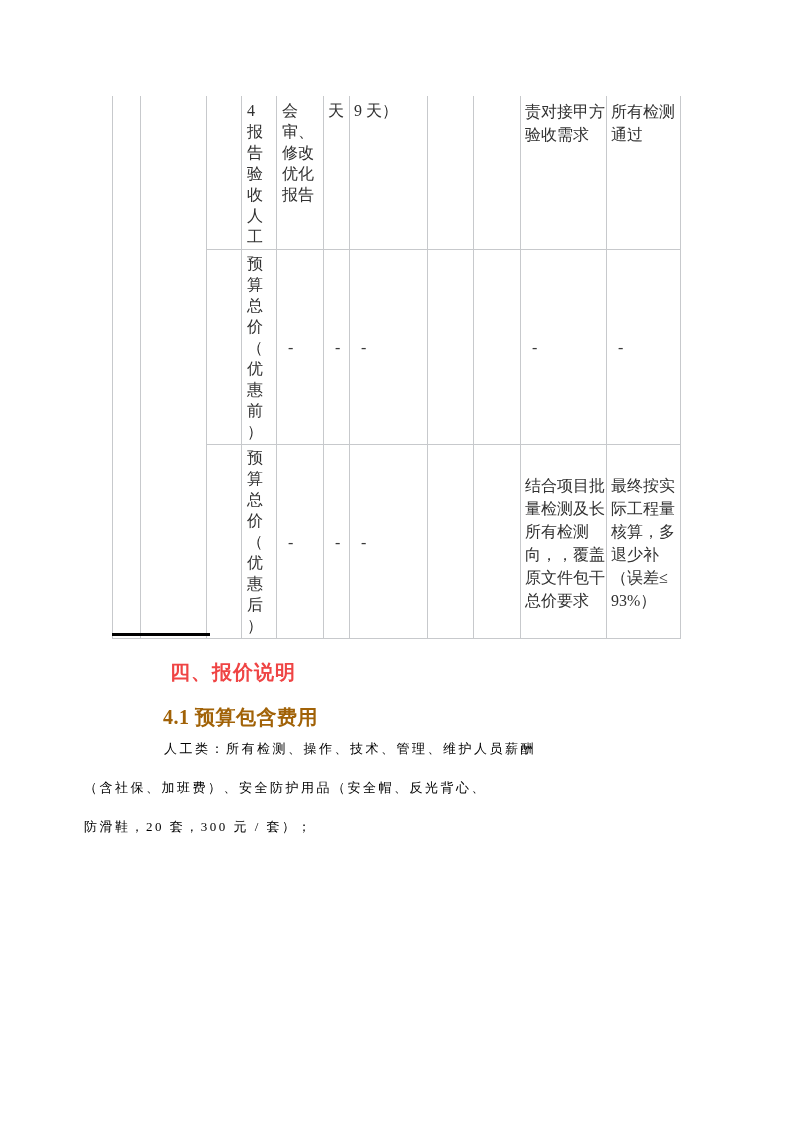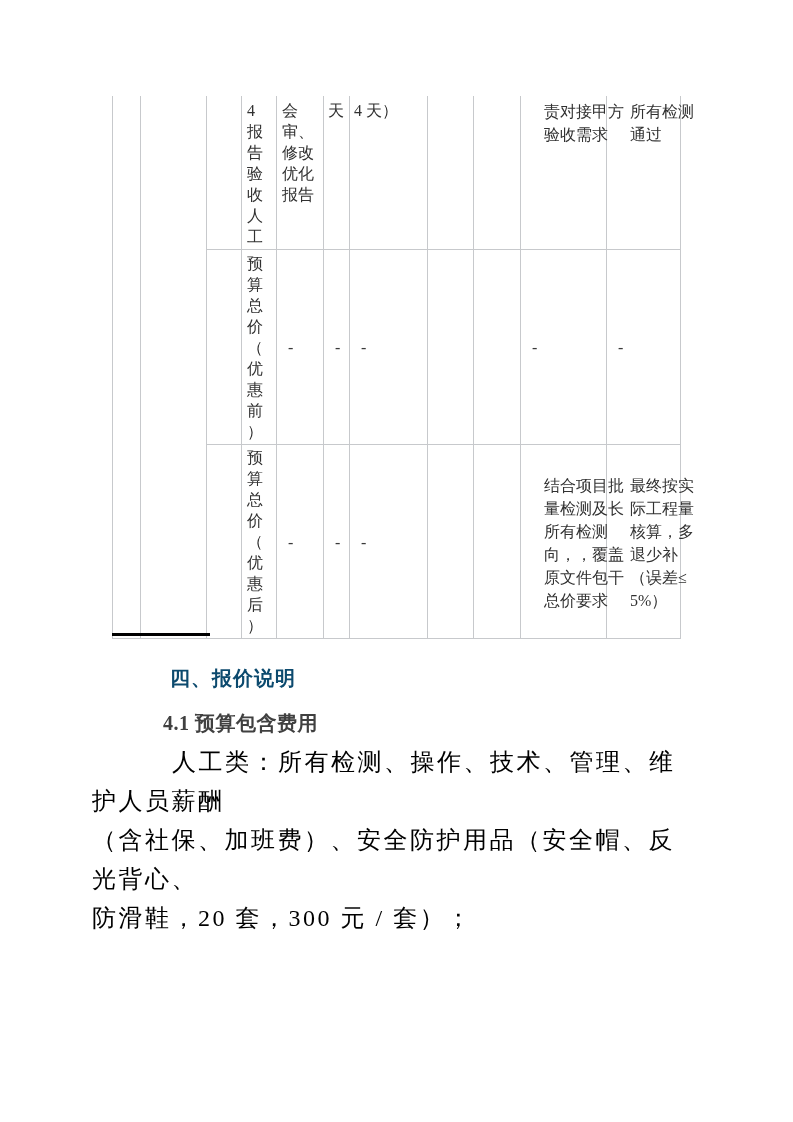--- a/index.html
+++ b/index.html
@@ -31,58 +31,58 @@
   }
   .grid tr.r0 td{border-top:none;}
   .grid tr.r0{height:152px;}
   .grid tr.r1{height:195px;}
   .grid tr.r2{height:187px;}
   .grid td.mergecol{border-top:none;border-bottom:1px solid #c7c9cc;}
   .grid tr.r1 td, .grid tr.r2 td{vertical-align:middle;}
   .grid td.vcell{line-height:21px;padding-top:2px;padding-left:5px;}
   .grid tr.r0 td.vcell{padding-top:4px;}
   .grid td.dash{padding-left:11px;color:#3a3a3a;}
-  .grid td.note{line-height:23px;padding-left:23px;}
+  .grid td.note{line-height:23px;padding-left:4px;}
   
   .heavy-rule{
     position:absolute;
     left:112px;top:633px;
     width:98px;height:3px;
     background:#000000;
   }
   
   .content{
     position:absolute;
     left:84px;top:644px;
     width:604px;
     padding-top:7px;
     color:#000000;
   }
   .h2{
-    margin:14px 0 0 86px;
+    margin:8px 0 0 86px;
     font-family:"Liberation Sans", sans-serif;
     font-weight:bold;
     font-size:20px;
     line-height:26px;
     letter-spacing:1px;
-    color:#0c4a6e;
+    color:#ef4444;
   }
   .h3{
     margin:20px 0 0 79px;
     font-family:"Liberation Serif", serif;
     font-weight:bold;
     font-size:20px;
     line-height:24px;
     letter-spacing:0.5px;
-    color:#404040;
+    color:#a16207;
   }
   .para{
-    margin:8px;
+    margin:0;
     font-family:"Liberation Serif", serif;
-    font-size:24px;
+    font-size:13px;
     line-height:39px;
     letter-spacing:2.5px;
     white-space:pre-line;
     text-indent:80px;
     color:#000000;
   }
 </style>
 </head>
 <body>
 
@@ -113,21 +113,21 @@
 验
 收
 人
 工</td>
         <td class="vcell">会
 审、
 修改
 优化
 报告</td>
         <td>天</td>
-        <td>4 天）</td>
+        <td>9 天）</td>
         <td></td>
         <td></td>
         <td class="note">责对接甲方
 验收需求</td>
         <td class="note">所有检测
 通过</td>
       </tr>
       <tr class="r1">
         <td></td>
         <td class="vcell">预
@@ -167,21 +167,21 @@
 量检测及长
 所有检测
 向，，覆盖
 原文件包干
 总价要求</td>
         <td class="note">最终按实
 际工程量
 核算，多
 退少补
 （误差≤
-5%）</td>
+93%）</td>
       </tr>
     </tbody>
   </table>
 
   <div class="heavy-rule"></div>
 
   <div class="content">
     <div class="h2">四、报价说明</div>
     <div class="h3">4.1 预算包含费用</div>
     <p class="para">人工类：所有检测、操作、技术、管理、维护人员薪酬

